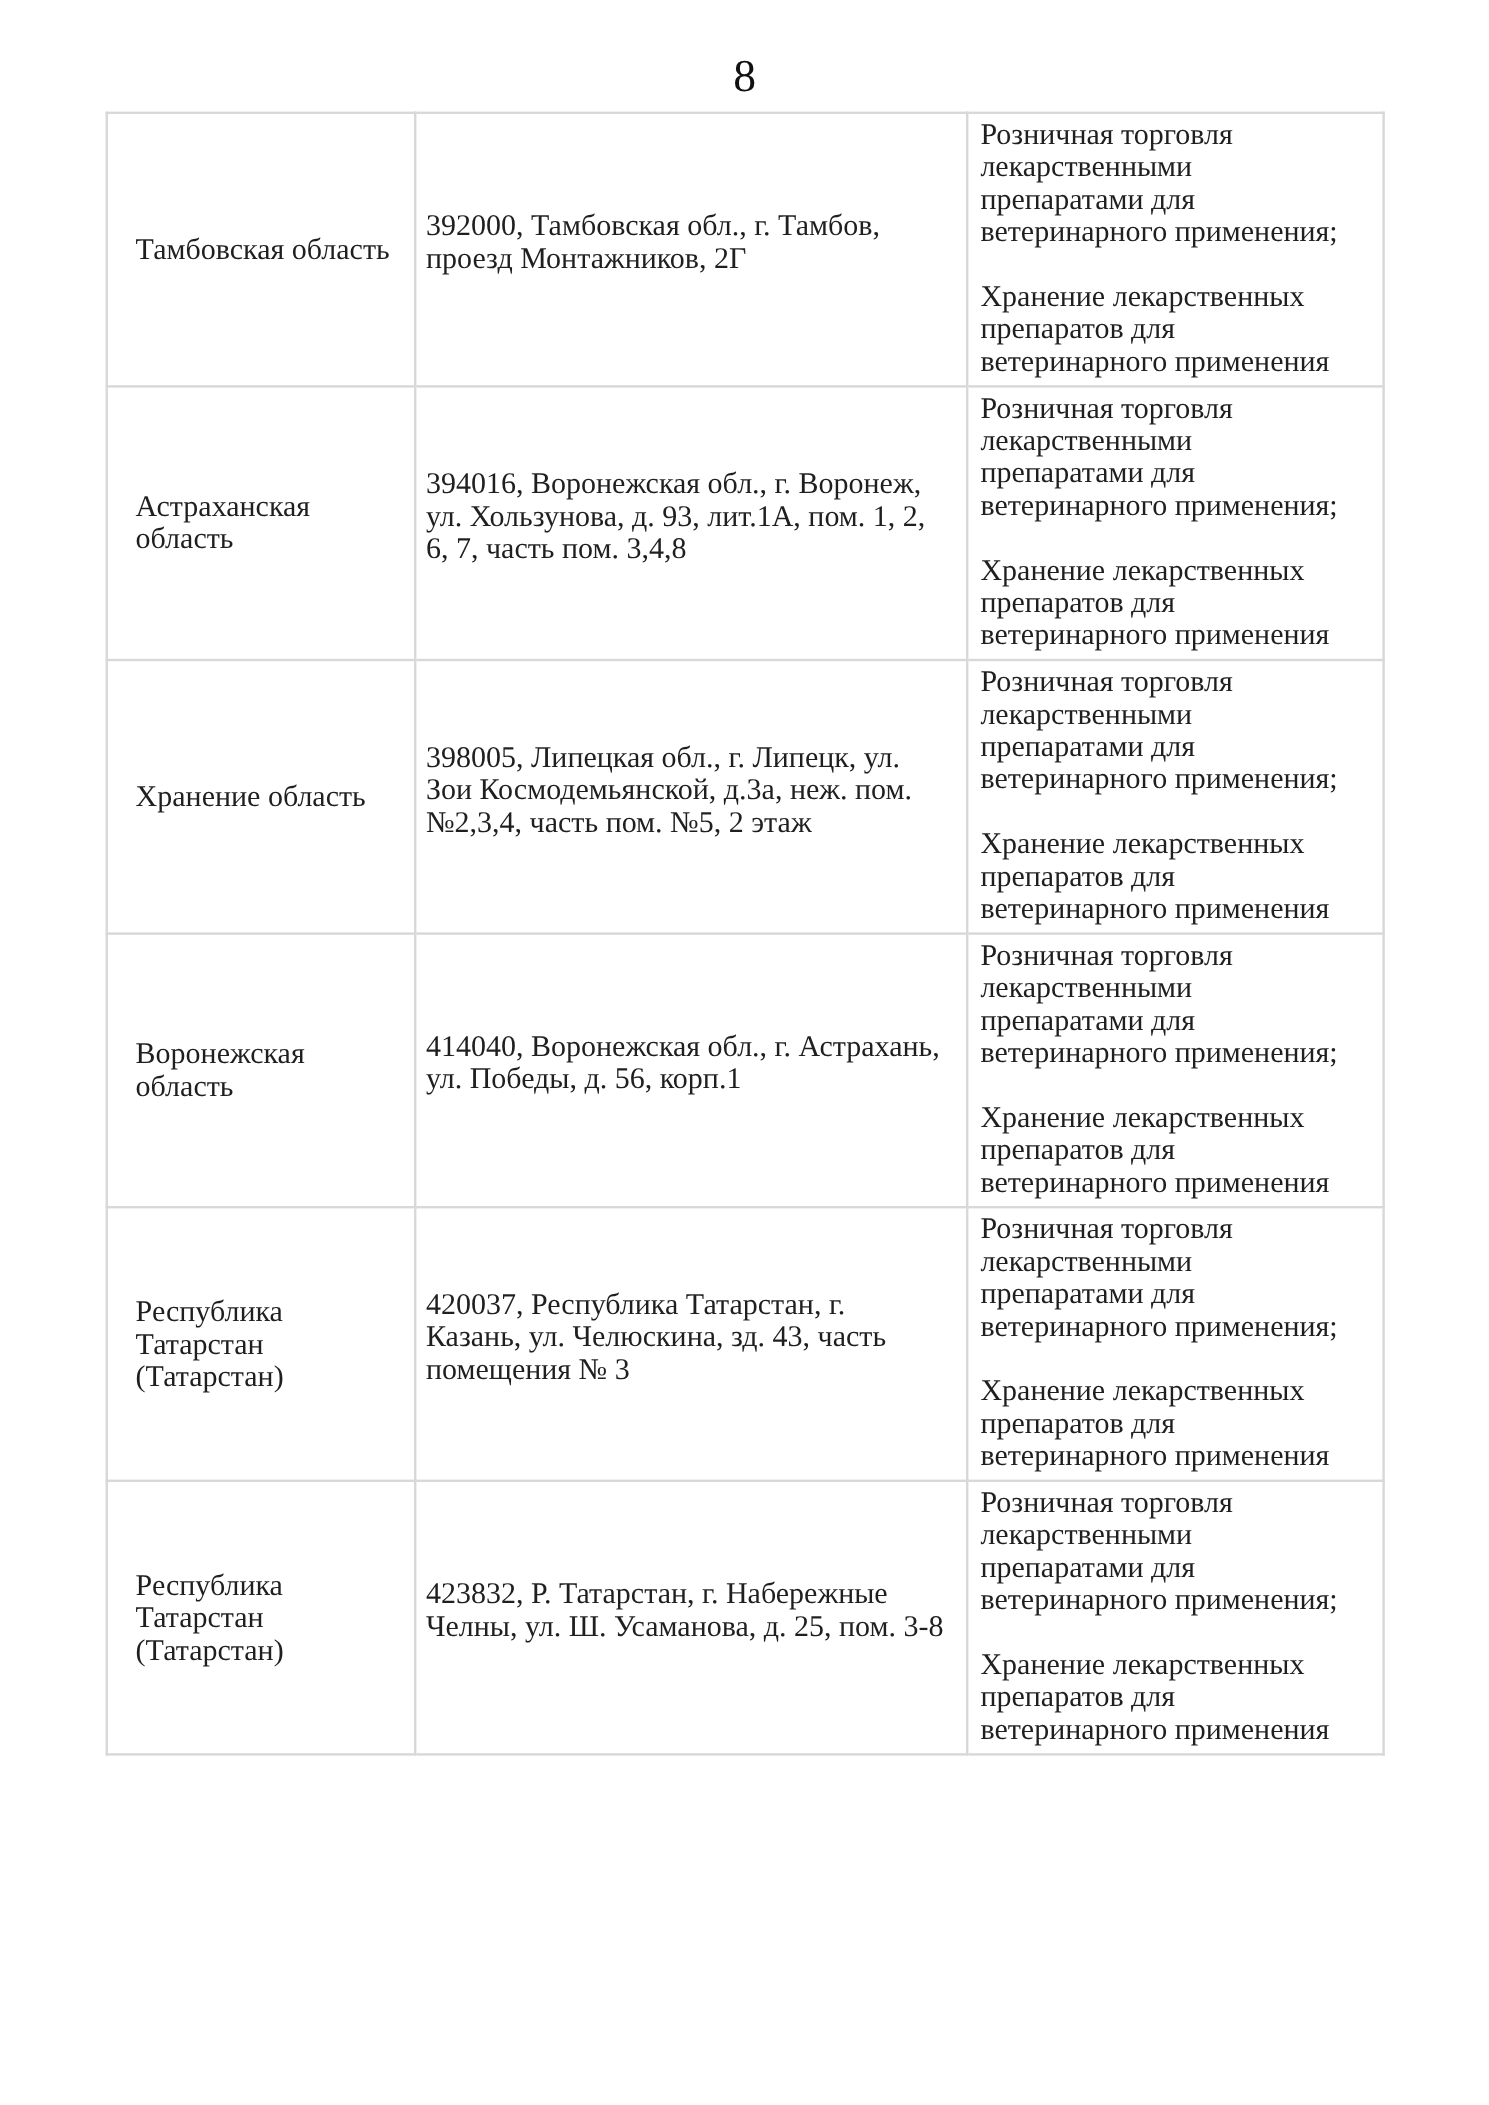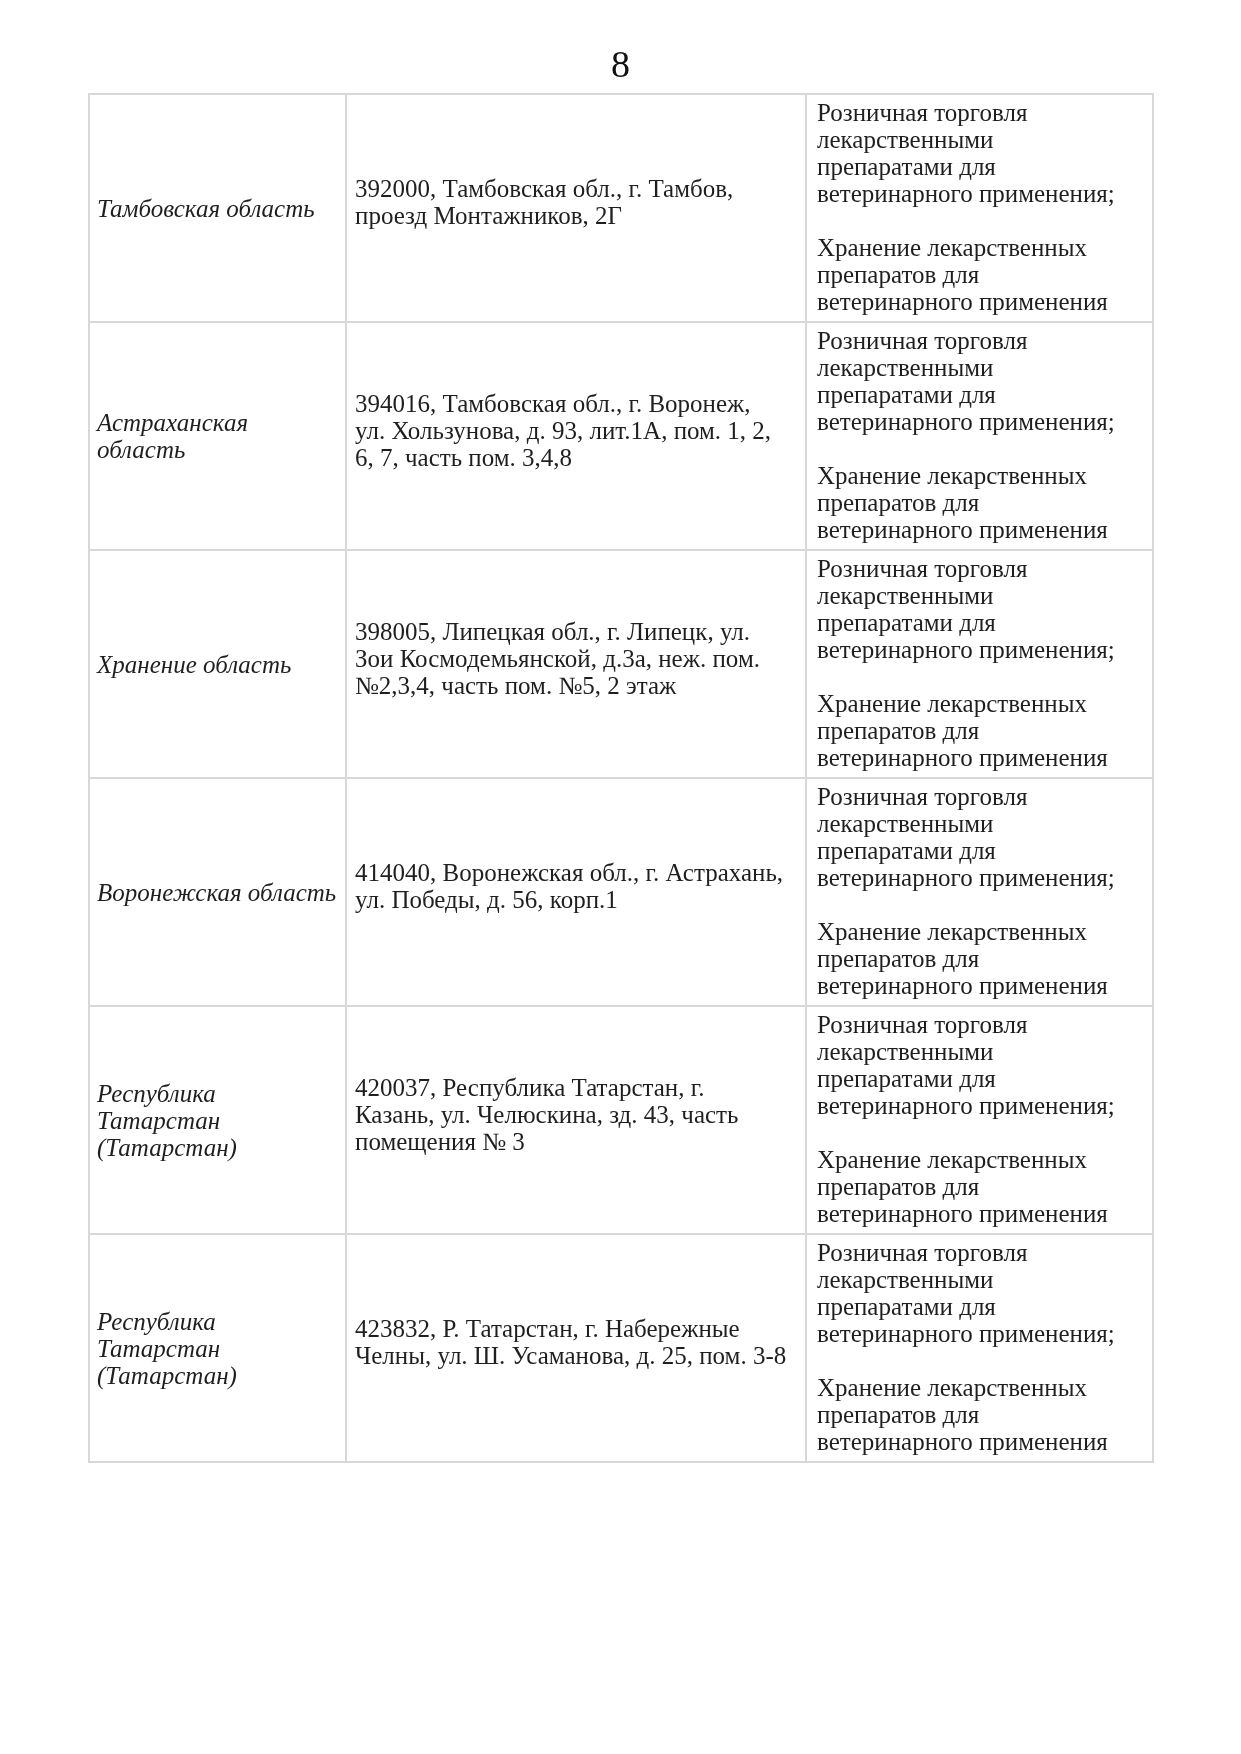--- a/index.html
+++ b/index.html
@@ -40,22 +40,21 @@
   table.doc-table tr { height: 228px; }
   table.doc-table td {
     border: 2px solid #d8d8d8;
     font-size: 25px;
     line-height: 27px;
     white-space: pre-line;
     overflow: hidden;
   }
   td.cell-region {
     vertical-align: middle;
-    padding: 2px 4px 2px 7px;
-    font-style: italic;
+    padding: 2px 4px 2px 23px;
   }
   td.cell-address {
     vertical-align: middle;
     padding: 2px 4px 14px 8px;
   }
   td.cell-activity {
     vertical-align: top;
     padding: 4px 6px 2px 10px;
   }
 </style>
@@ -81,21 +80,21 @@
 препаратами для
 ветеринарного применения;
 
 Хранение лекарственных
 препаратов для
 ветеринарного применения</td>
   </tr>
 
   <tr>
     <td class="cell-region">Астраханская область</td>
-    <td class="cell-address">394016, Тамбовская обл., г. Воронеж,
+    <td class="cell-address">394016, Воронежская обл., г. Воронеж,
 ул. Хользунова, д. 93, лит.1А, пом. 1, 2,
 6, 7, часть пом. 3,4,8</td>
     <td class="cell-activity">Розничная торговля
 лекарственными
 препаратами для
 ветеринарного применения;
 
 Хранение лекарственных
 препаратов для
 ветеринарного применения</td>

